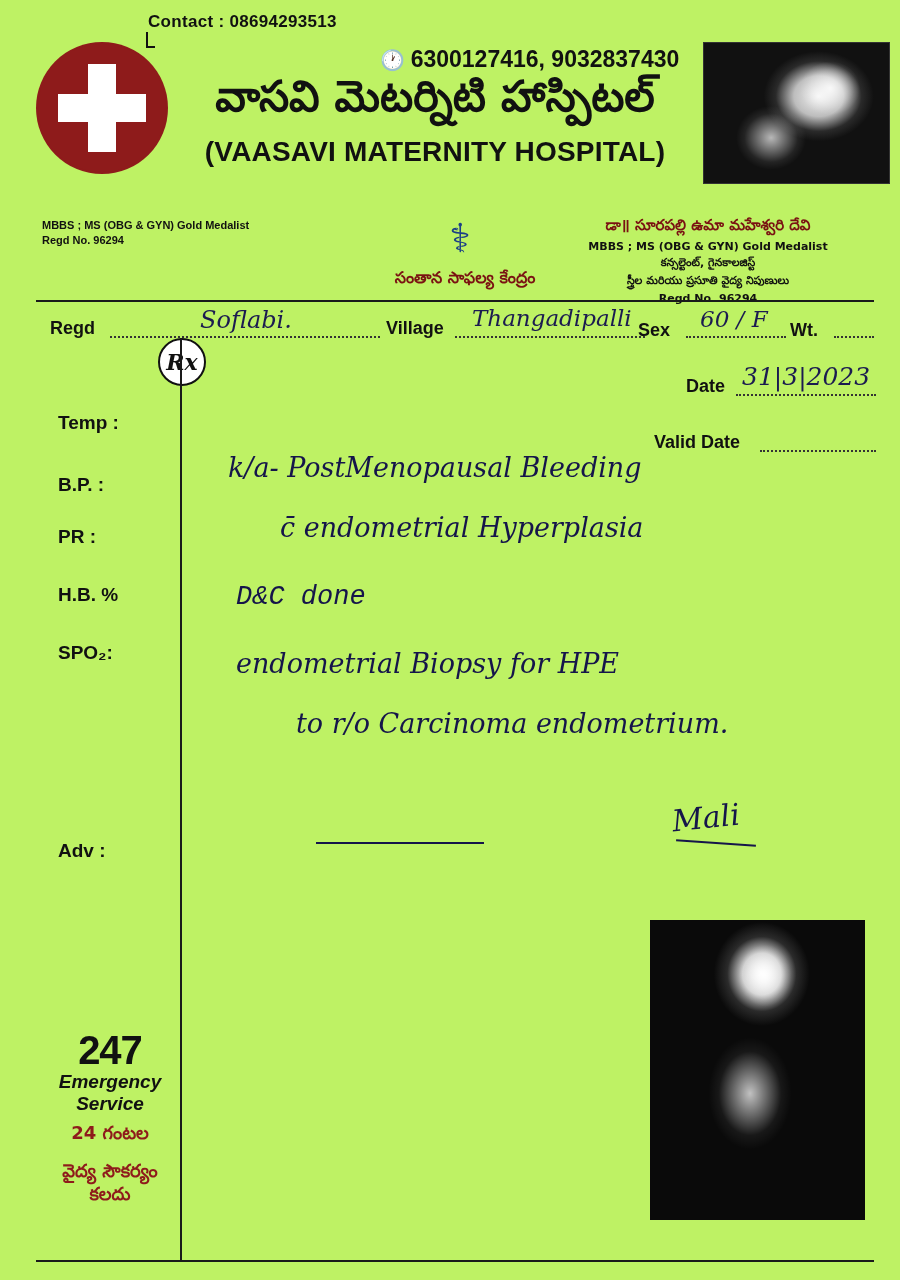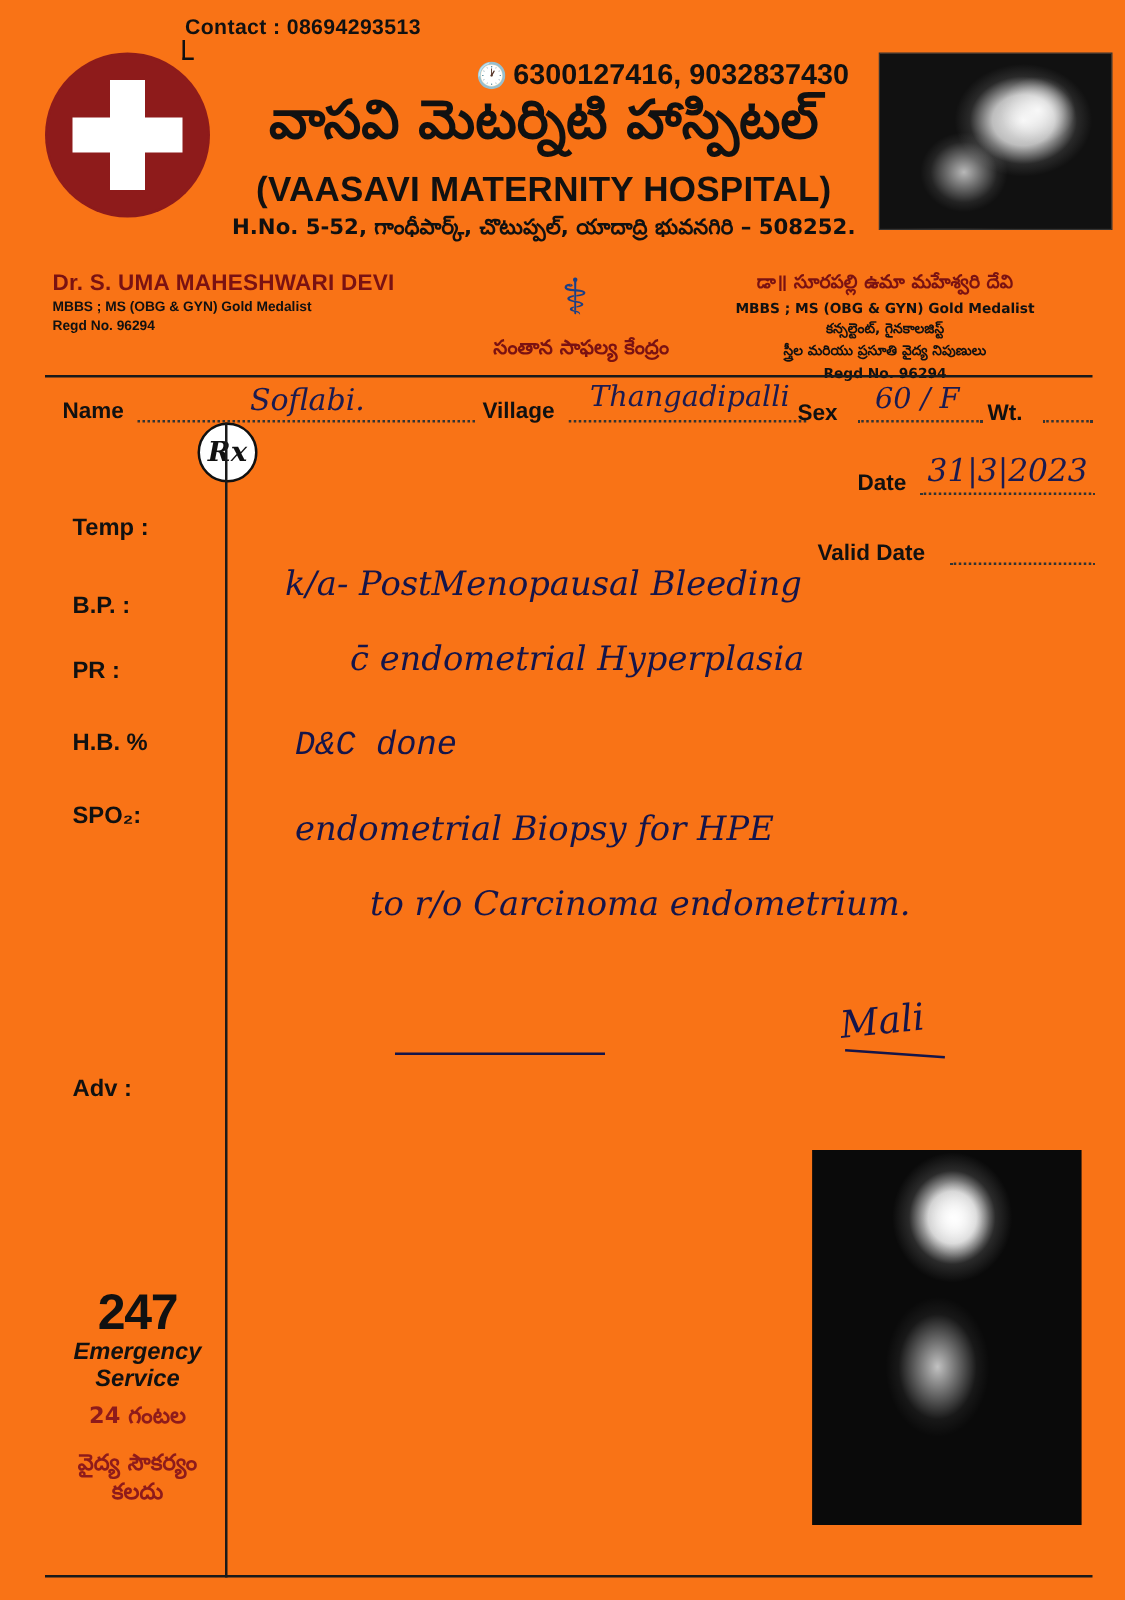--- a/index.html
+++ b/index.html
@@ -7,21 +7,21 @@
     padding: 0;
     background: #ffffff;
   }
   body {
     font-family: "Liberation Sans", sans-serif;
   }
   .page {
     position: relative;
     width: 900px;
     height: 1280px;
-    background: #f97316;
+    background: #bef264;
     overflow: hidden;
   }
 
   
   .contact-top {
     position: absolute;
     left: 148px;
     top: 12px;
     font-size: 17px;
     font-weight: bold;
@@ -390,44 +390,42 @@
     <div class="bar-h"></div>
     <div class="bar-v"></div>
   </div>
 
   <div class="phones">
     <span class="clock">🕐</span><span>6300127416, 9032837430</span>
   </div>
 
   <div class="telugu-title">వాసవి మెటర్నిటి హాస్పిటల్</div>
   <div class="eng-title">(VAASAVI MATERNITY HOSPITAL)</div>
-  <div class="address">H.No. 5-52, గాంధీపార్క్, చొటుప్పల్, యాదాద్రి భువనగిరి – 508252.</div>
 
   <div class="mother-baby"></div>
 
   <div class="doc-left">
-    <div class="dname">Dr. S. UMA MAHESHWARI DEVI</div>
     <div class="dqual">MBBS ; MS (OBG &amp; GYN) Gold Medalist</div>
     <div class="dreg">Regd No. 96294</div>
   </div>
 
   <div class="caduceus">⚕</div>
   <div class="center-tag">సంతాన సాఫల్య కేంద్రం</div>
 
   <div class="doc-right">
     <div class="dname">డా॥ సూరపల్లి ఉమా మహేశ్వరి దేవి</div>
     <div class="dline">MBBS ; MS (OBG &amp; GYN) Gold Medalist</div>
     <div class="dline">కన్సల్టెంట్, గైనకాలజిస్ట్</div>
     <div class="dline">స్త్రీల మరియు ప్రసూతి వైద్య నిపుణులు</div>
     <div class="dline">Regd No. 96294</div>
   </div>
 
   <div class="hr-main"></div>
 
-  <div class="field-label" style="left:50px; top:318px;">Name</div>
+  <div class="field-label" style="left:50px; top:318px;">Regd</div>
   <div class="dots" style="left:110px; top:336px; width:270px;"></div>
   <div class="hand" style="left:200px; top:306px; font-size:24px;">Soflabi.</div>
 
   <div class="field-label" style="left:386px; top:318px;">Village</div>
   <div class="dots" style="left:455px; top:336px; width:190px;"></div>
   <div class="hand" style="left:472px; top:305px; font-size:23px;">Thangadipalli</div>
 
   <div class="field-label" style="left:638px; top:320px;">Sex</div>
   <div class="dots" style="left:686px; top:336px; width:100px;"></div>
   <div class="hand" style="left:700px; top:306px; font-size:23px;">60 / F</div>
@@ -445,21 +443,21 @@
 
   <div class="field-label" style="left:654px; top:432px;">Valid Date</div>
   <div class="dots" style="left:760px; top:450px; width:116px;"></div>
   <div class="hand" style="left:766px; top:420px; font-size:23px;"></div>
 
   <div class="vital" style="top:412px;">Temp :</div>
   <div class="vital" style="top:474px;">B.P. :</div>
   <div class="vital" style="top:526px;">PR :</div>
   <div class="vital" style="top:584px;">H.B. %</div>
   <div class="vital" style="top:642px;">SPO₂:</div>
-  <div class="vital" style="top:861px;">Adv :</div>
+  <div class="vital" style="top:840px;">Adv :</div>
 
   <div class="rxline" style="left:280px; top:512px; font-size:27px;">c̄ endometrial Hyperplasia</div>
   <div class="rxline" style="left:228px; top:452px; font-size:27px;">k/a- PostMenopausal Bleeding</div>
   <div class="rxline" style="left:236px; top:582px; font-size:27px;font-family:Liberation Mono, monospace;">D&amp;C done</div>
   <div class="rxline" style="left:296px; top:708px; font-size:27px;">to r/o Carcinoma endometrium.</div>
   <div class="rxline" style="left:236px; top:648px; font-size:27px;">endometrial Biopsy for HPE</div>
   <div class="id-underline"></div>
 
   <div class="signature">Mali</div>
   <div class="sig-underline"></div>

